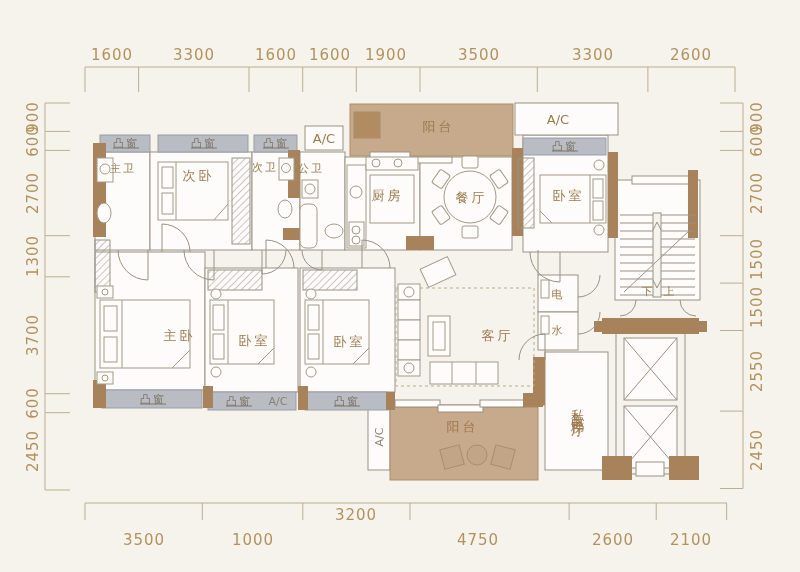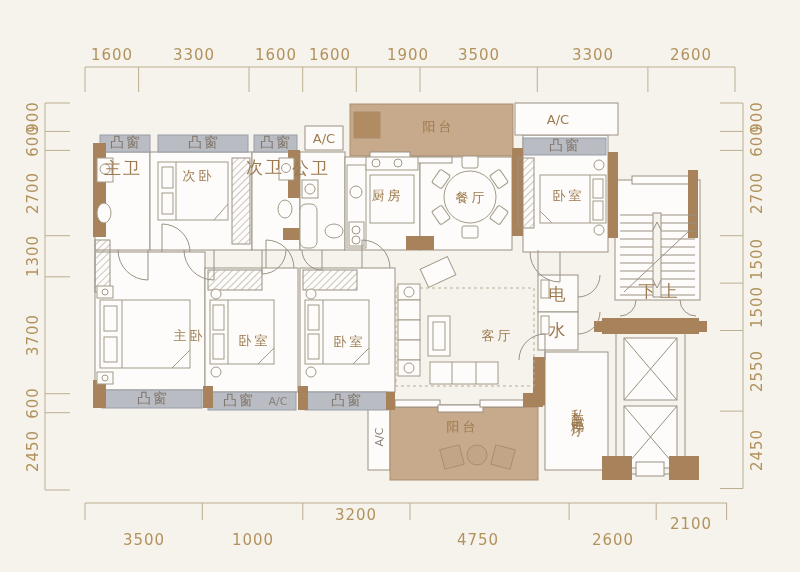--- a/index.html
+++ b/index.html
@@ -1,22 +1,22 @@
 <!DOCTYPE html>
 <html><head>
 <meta charset="utf-8">
 <style>
   html,body{margin:0;padding:0;background:#e9e6e0;}
   .stage{position:relative;width:800px;height:572px;background:#f6f3ed;overflow:hidden;
          font-family:"DejaVu Sans",sans-serif;}
   svg{position:absolute;left:0;top:0;}
   .lbl{position:absolute;transform:translate(-50%,-50%);color:#9c7a4e;font-size:13px;
        letter-spacing:3px;white-space:nowrap;text-indent:3px;}
-  .lbl.small{font-size:17px;letter-spacing:2px;text-indent:2px;}
-  .lbl.tiny{font-size:14px;letter-spacing:2px;color:#80766a;text-indent:2px;}
+  .lbl.small{font-size:11px;letter-spacing:2px;text-indent:2px;}
+  .lbl.tiny{font-size:11px;letter-spacing:2px;color:#80766a;text-indent:2px;text-decoration:underline;}
   .lbl.ac{font-size:11px;letter-spacing:0;text-indent:0;color:#8a8076;}
   .lbl.acbig{font-size:13px;letter-spacing:0;text-indent:0;color:#9c7a4e;}
   .lbl.vert{transform:translate(-50%,-50%) rotate(-90deg);}
   .lbl.stack{writing-mode:vertical-rl;text-orientation:upright;letter-spacing:4px;text-indent:0;
              font-size:13px;}
   .dim{position:absolute;transform:translate(-50%,-50%);color:#b2925c;font-size:15px;
        letter-spacing:1px;white-space:nowrap;}
   .dim.v{transform:translate(-50%,-50%) rotate(-90deg);}
 </style>
 </head>
@@ -262,31 +262,31 @@
     <path d="M636,300 A16,16 0 0 1 620,316"></path>
     <path d="M680,300 A16,16 0 0 0 696,316"></path>
     <path d="M545,334 A26,26 0 0 0 519,360 M545,334 V360"></path>
   </g>
 </svg>
 
 <div class="dim" style="left:112px;top:55px">1600</div>
 <div class="dim" style="left:194px;top:55px">3300</div>
 <div class="dim" style="left:276px;top:55px">1600</div>
 <div class="dim" style="left:330px;top:55px">1600</div>
-<div class="dim" style="left:408px;top:55px">1900</div>
+<div class="dim" style="left:386px;top:55px">1900</div>
 <div class="dim" style="left:479px;top:55px">3500</div>
 <div class="dim" style="left:593px;top:55px">3300</div>
 <div class="dim" style="left:691px;top:55px">2600</div>
 
 <div class="dim" style="left:144px;top:540px">3500</div>
 <div class="dim" style="left:253px;top:540px">1000</div>
 <div class="dim" style="left:356px;top:515px">3200</div>
 <div class="dim" style="left:478px;top:540px">4750</div>
 <div class="dim" style="left:613px;top:540px">2600</div>
-<div class="dim" style="left:691px;top:524px">2100</div>
+<div class="dim" style="left:691px;top:540px">2100</div>
 
 <div class="dim v" style="left:33px;top:117px">900</div>
 <div class="dim v" style="left:33px;top:141px">600</div>
 <div class="dim v" style="left:33px;top:193px">2700</div>
 <div class="dim v" style="left:33px;top:256px">1300</div>
 <div class="dim v" style="left:33px;top:335px">3700</div>
 <div class="dim v" style="left:33px;top:403px">600</div>
 <div class="dim v" style="left:33px;top:451px">2450</div>
 
 <div class="dim v" style="left:757px;top:117px">900</div>
@@ -298,21 +298,21 @@
 <div class="dim v" style="left:757px;top:450px">2450</div>
 
 <div class="lbl small" style="left:122px;top:168px">主卫</div>
 <div class="lbl" style="left:197px;top:176px">次卧</div>
 <div class="lbl small" style="left:264px;top:167px">次卫</div>
 <div class="lbl small" style="left:310px;top:168px">公卫</div>
 <div class="lbl" style="left:386px;top:196px">厨房</div>
 <div class="lbl" style="left:437px;top:127px">阳台</div>
 <div class="lbl" style="left:470px;top:198px">餐厅</div>
 <div class="lbl" style="left:567px;top:196px">卧室</div>
-<div class="lbl" style="left:188px;top:336px">主卧</div>
+<div class="lbl" style="left:178px;top:336px">主卧</div>
 <div class="lbl" style="left:253px;top:341px">卧室</div>
 <div class="lbl" style="left:348px;top:342px">卧室</div>
 <div class="lbl" style="left:496px;top:336px">客厅</div>
 <div class="lbl small" style="left:557px;top:294px">电</div>
 <div class="lbl small" style="left:557px;top:330px">水</div>
 <div class="lbl small" style="left:647px;top:291px">下</div>
 <div class="lbl small" style="left:669px;top:291px">上</div>
 <div class="lbl stack" style="left:577px;top:408px">私享电梯厅</div>
 <div class="lbl" style="left:461px;top:427px">阳台</div>
 

